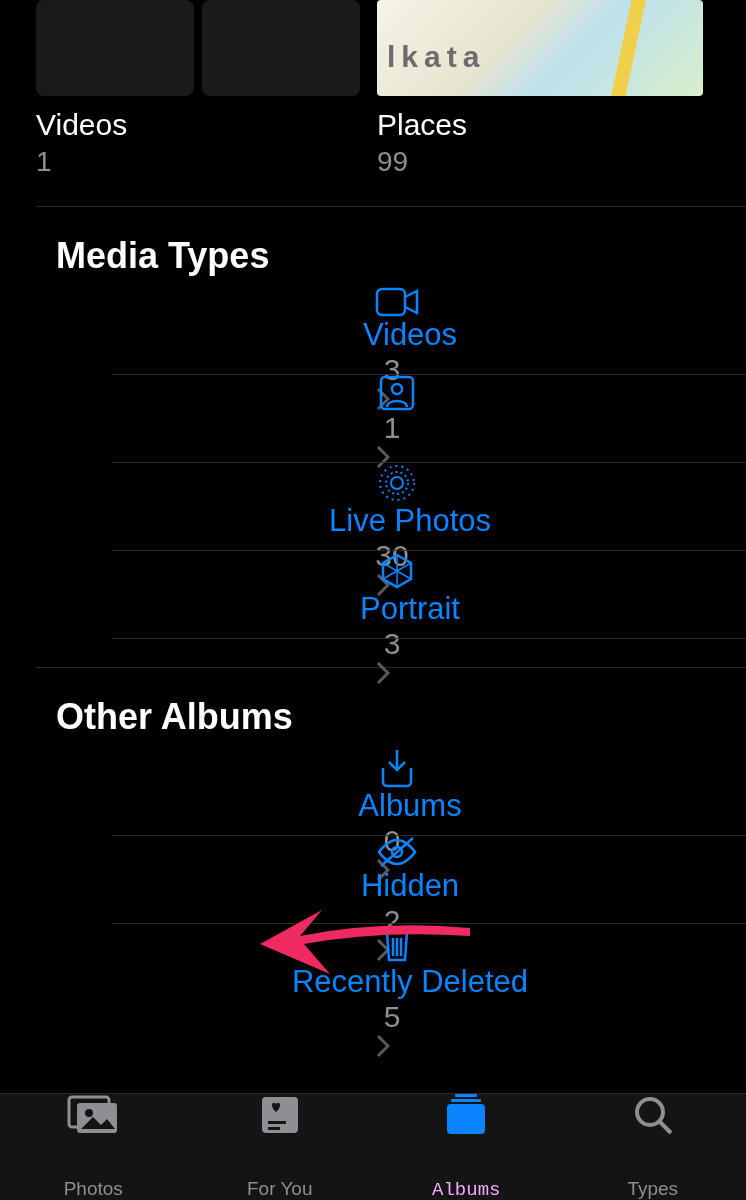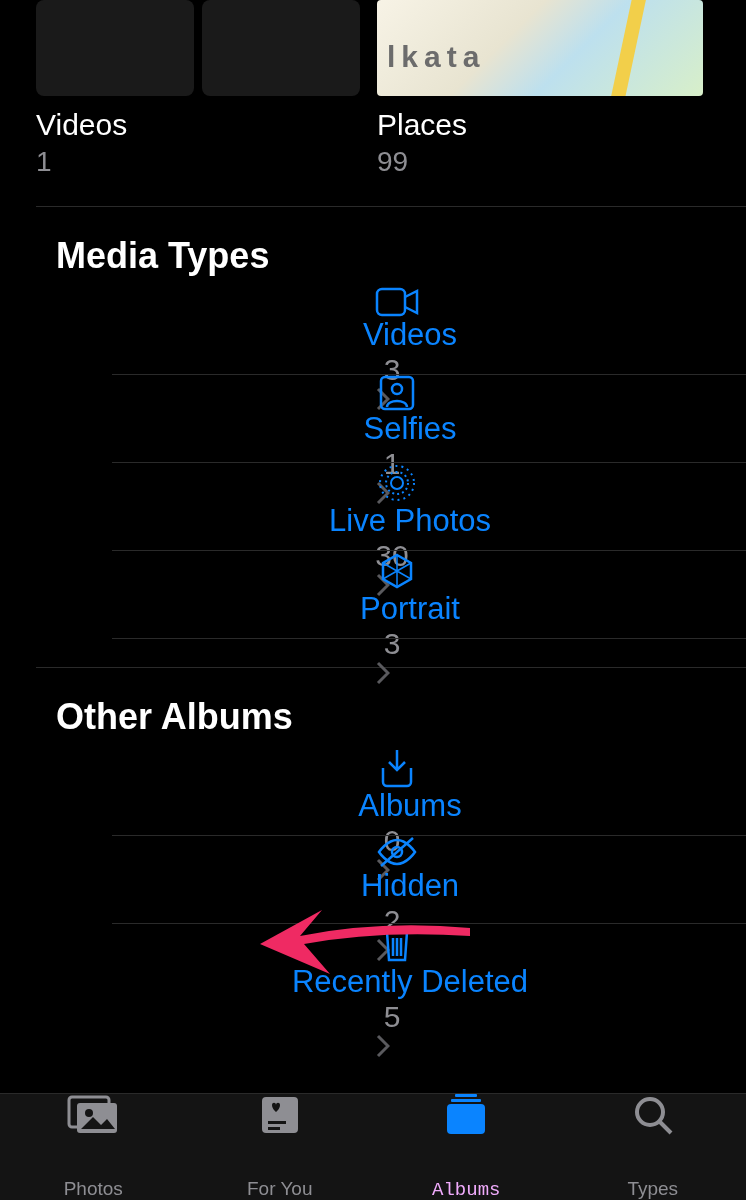--- a/index.html
+++ b/index.html
@@ -80,21 +80,20 @@
   </div>
 
   <div class="row">
     <div class="row-icon">
       <svg width="36" height="36" viewBox="0 0 36 36" fill="none" stroke="#0a84ff" stroke-width="2.5">
         <rect x="2" y="2" width="32" height="32" rx="4"></rect>
             <circle cx="18" cy="14" r="5"></circle>
             <path d="M8 32 C8 24 28 24 28 32"></path>
       </svg>
     </div>
-    <div class="row-label">Selfies</div>
     <div class="row-count">1</div>
     <div class="row-chevron">
       <svg width="14" height="24" viewBox="0 0 14 24" fill="none" stroke="#5a5a5e" stroke-width="3">
             <path d="M2 2 L12 12 L2 22"></path>
           </svg>
     </div>
     <div class="row-sep"></div>
   </div>
 
   <div class="row">

